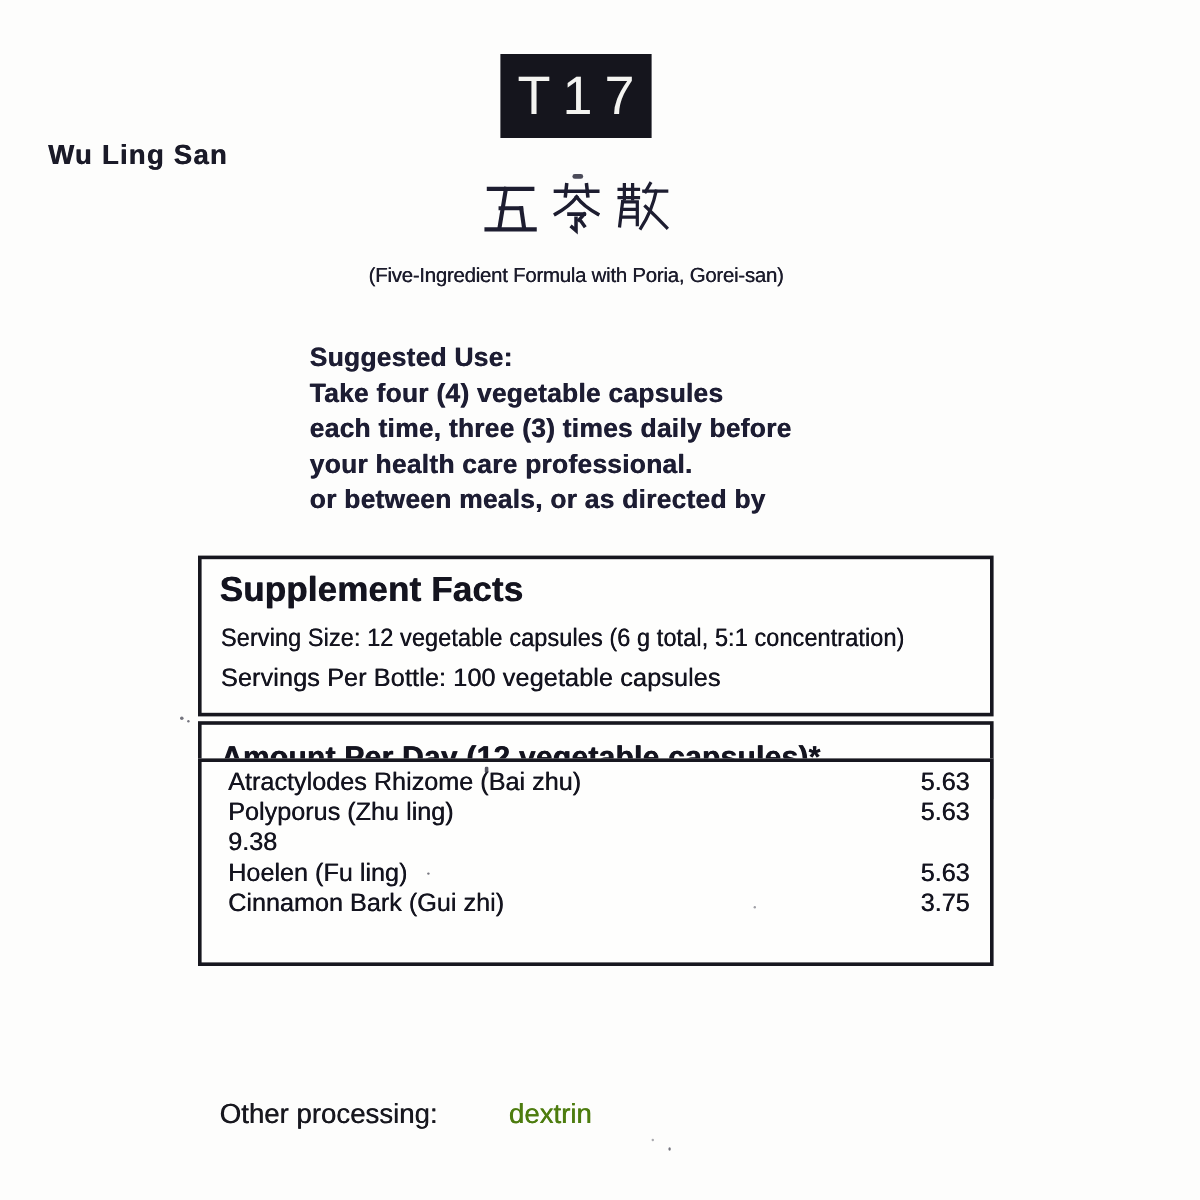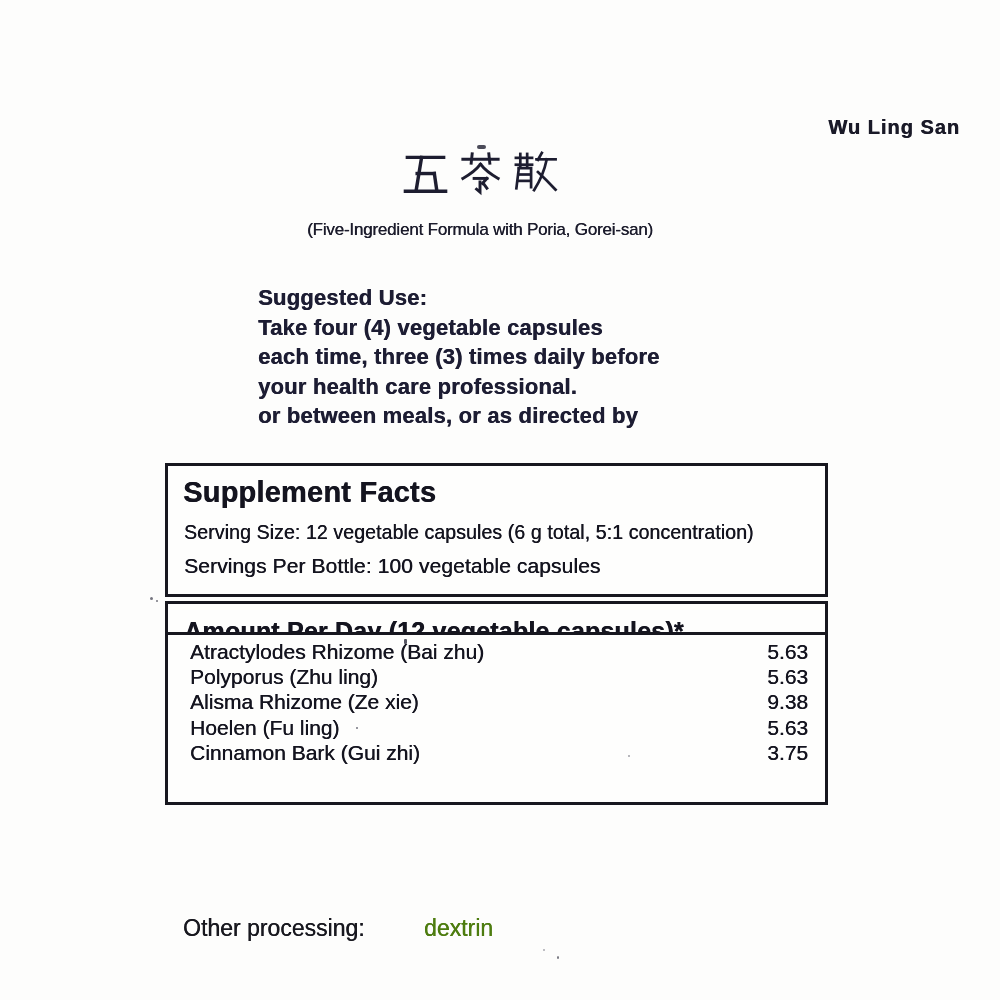--- a/index.html
+++ b/index.html
@@ -10,23 +10,24 @@
   }
   
   .badge{
     position:absolute;left:417px;top:45px;width:126px;height:70px;
     background:#15151d;display:flex;align-items:center;justify-content:center;
   }
   .badge-text{
     color:#f4f4f1;font-size:45px;font-weight:400;letter-spacing:10px;text-indent:10px;
   }
   .pinyin{
-    position:absolute;left:0;top:116px;width:960px;text-align:right;
-    font-size:20px;font-weight:bold;letter-spacing:1px;color:#1a1a28;
+    position:absolute;left:0;top:116px;width:960px;text-align:left;
+    font-size:23px;font-weight:bold;letter-spacing:1px;color:#1a1a28;
     text-shadow:0.4px 0 currentColor;
+    padding-left:40px;
   }
   .hanzi{
     position:absolute;left:0;top:149px;width:960px;
     display:flex;justify-content:center;gap:6px;
   }
   .hanzi svg{display:block;}
   .hanzi path{fill:none;stroke:#1d1d30;stroke-linecap:square;}
   .subtitle{
     position:absolute;left:0;top:220px;width:960px;text-align:center;
     font-size:17px;letter-spacing:-0.2px;color:#1c1c2c;
@@ -93,20 +94,23 @@
   .sp4a{left:557px;top:956px;width:2px;height:3px;}
   .sp4b{left:543px;top:949px;width:2px;height:2px;opacity:0.4;}
   .sp5{left:477px;top:145px;width:9px;height:4px;border-radius:2px;opacity:0.85;}
   .sp6{left:628px;top:755px;width:2px;height:2px;opacity:0.45;}
 </style>
 </head>
 <body>
 
 <div class="page">
 
+  <div class="badge">
+    <span class="badge-text">T17</span>
+  </div>
 
   <div class="pinyin">Wu Ling San</div>
 
   <div class="hanzi">
     <svg width="49" height="52" viewBox="0 0 100 100">
       <title>五苓散</title>
       <path stroke-width="7" d="M13 14 H87"></path>
       <path stroke-width="7" d="M42 14 L31 81"></path>
       <path stroke-width="7" d="M33 47 H68"></path>
       <path stroke-width="7" d="M68 47 L73 81"></path>
@@ -162,21 +166,20 @@
   <div class="facts-box box3">
     <div class="ing-row">
       <span class="ing-name">Atractylodes Rhizome (Bai zhu)</span>
       <span class="ing-amt">5.63</span>
     </div>
     <div class="ing-row">
       <span class="ing-name">Polyporus (Zhu ling)</span>
       <span class="ing-amt">5.63</span>
     </div>
     <div class="ing-row">
-      <span class="ing-name">Alisma Rhizome (Ze xie)</span>
       <span class="ing-amt">9.38</span>
     </div>
     <div class="ing-row">
       <span class="ing-name">Hoelen (Fu ling)</span>
       <span class="ing-amt">5.63</span>
     </div>
     <div class="ing-row">
       <span class="ing-name">Cinnamon Bark (Gui zhi)</span>
       <span class="ing-amt">3.75</span>
     </div>

